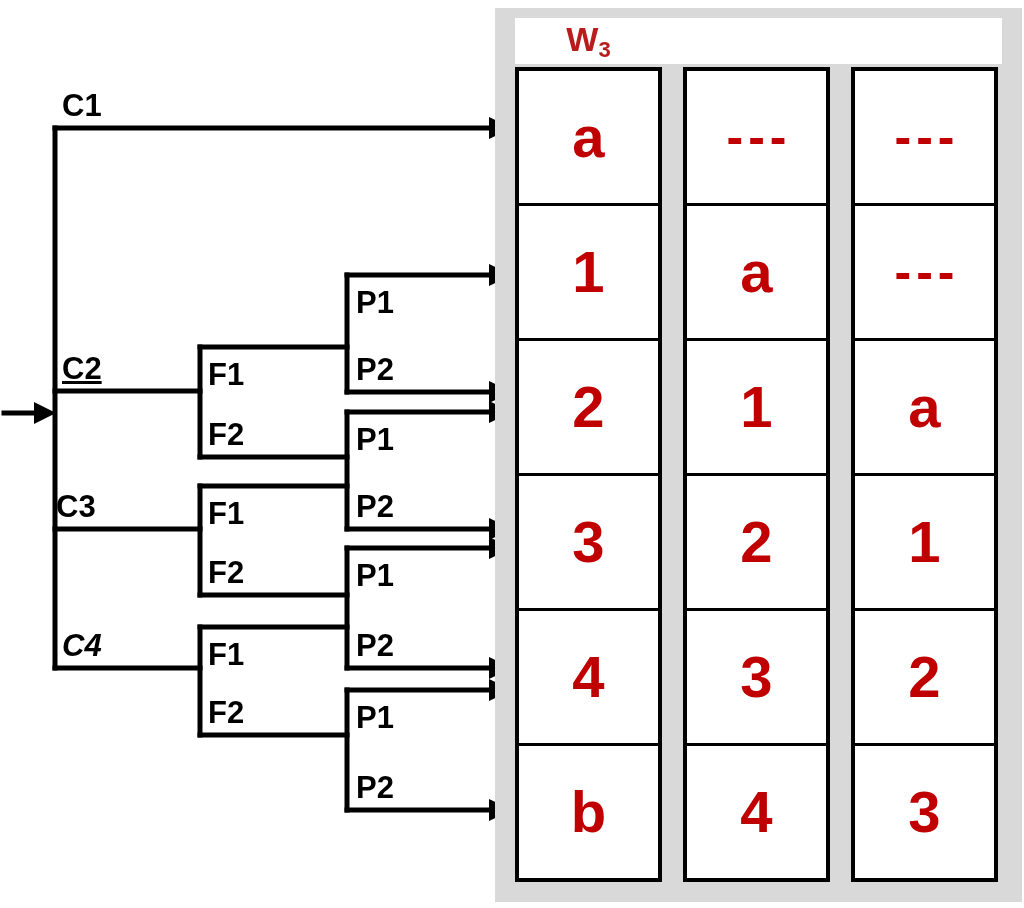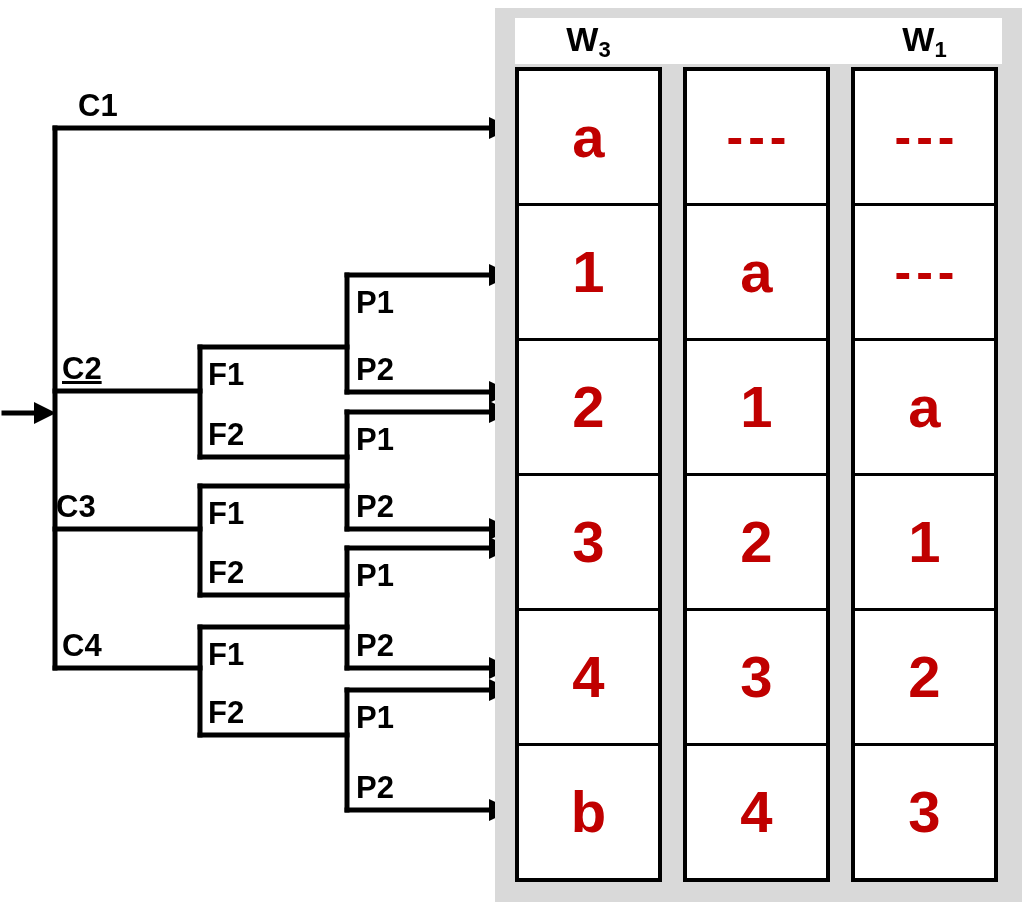--- a/index.html
+++ b/index.html
@@ -16,21 +16,21 @@
   .panel {
     position:absolute; left:495px; top:8px; width:527px; height:894px;
     background:#d9d9d9;
   }
   .hstrip {
     position:absolute; left:20px; top:10px; width:487px; height:46px;
     background:#ffffff;
   }
   .hcell {
     position:absolute; top:14px; width:147px; text-align:center;
-    font-weight:bold; font-size:34px; line-height:1; color:#000000;
+    font-weight:bold; font-size:34px; line-height:1; color:#b91c1c;
   }
   .hcell sub { font-size:0.65em; vertical-align:-0.25em; }
   .hcell-1 { left:20px; }
   .hcell-2 { left:188px; }
   .hcell-3 { left:356px; }
 
   .col {
     position:absolute; top:59px; width:147px; height:815px;
     background:#ffffff; border:4px solid #000; box-sizing:border-box;
     display:flex; flex-direction:column;
@@ -92,24 +92,24 @@
       <polygon points="512,392 489,381 489,403"></polygon>
       <polygon points="512,412 489,401 489,423"></polygon>
       <polygon points="512,529 489,518 489,540"></polygon>
       <polygon points="512,548 489,537 489,559"></polygon>
       <polygon points="512,668 489,657 489,679"></polygon>
       <polygon points="512,690 489,679 489,701"></polygon>
       <polygon points="512,810 489,799 489,821"></polygon>
     </g>
   </svg>
 
-  <div class="lbl" style="left:62px;  top:90px;margin-left:16px;">C1</div>
+  <div class="lbl" style="left:62px;  top:90px;">C1</div>
   <div class="lbl" style="left:62px;  top:353px;text-decoration:underline;">C2</div>
   <div class="lbl" style="left:56px;  top:491px;">C3</div>
-  <div class="lbl" style="left:62px;  top:630px;">C4</div>
+  <div class="lbl" style="left:62px;  top:630px;font-style:italic;">C4</div>
 
   <div class="lbl" style="left:208px; top:359px;">F1</div>
   <div class="lbl" style="left:208px; top:419px;">F2</div>
   <div class="lbl" style="left:208px; top:498px;">F1</div>
   <div class="lbl" style="left:208px; top:557px;">F2</div>
   <div class="lbl" style="left:208px; top:639px;">F1</div>
   <div class="lbl" style="left:208px; top:697px;">F2</div>
 
   <div class="lbl" style="left:356px; top:287px;">P1</div>
   <div class="lbl" style="left:356px; top:354px;">P2</div>
@@ -117,21 +117,20 @@
   <div class="lbl" style="left:356px; top:491px;">P2</div>
   <div class="lbl" style="left:356px; top:560px;">P1</div>
   <div class="lbl" style="left:356px; top:630px;">P2</div>
   <div class="lbl" style="left:356px; top:702px;">P1</div>
   <div class="lbl" style="left:356px; top:772px;">P2</div>
 
   <div class="panel">
     <div class="hstrip"></div>
 
     <div class="hcell hcell-1"><span>W</span><sub>3</sub></div>
-    <div class="hcell hcell-3"><span>W</span><sub>1</sub></div>
 
     <div class="col col-1">
       <div class="cell">a</div>
       <div class="cell">1</div>
       <div class="cell">2</div>
       <div class="cell">3</div>
       <div class="cell">4</div>
       <div class="cell">b</div>
     </div>
 

